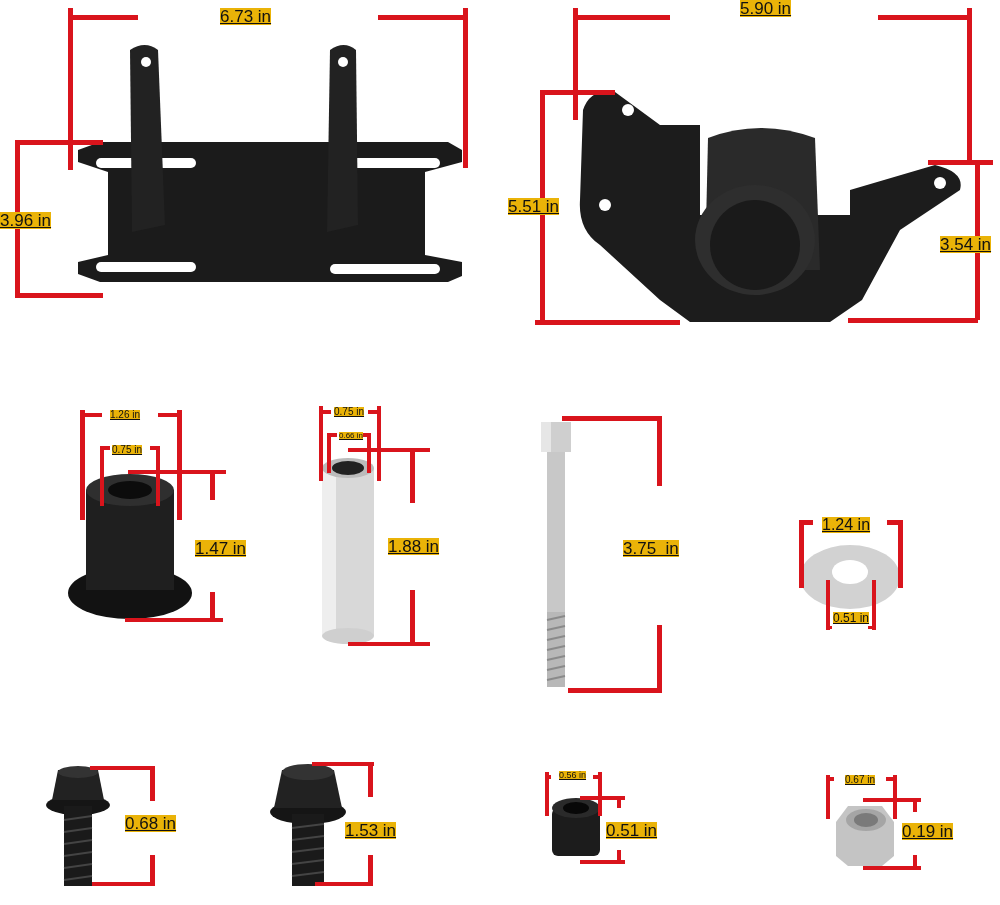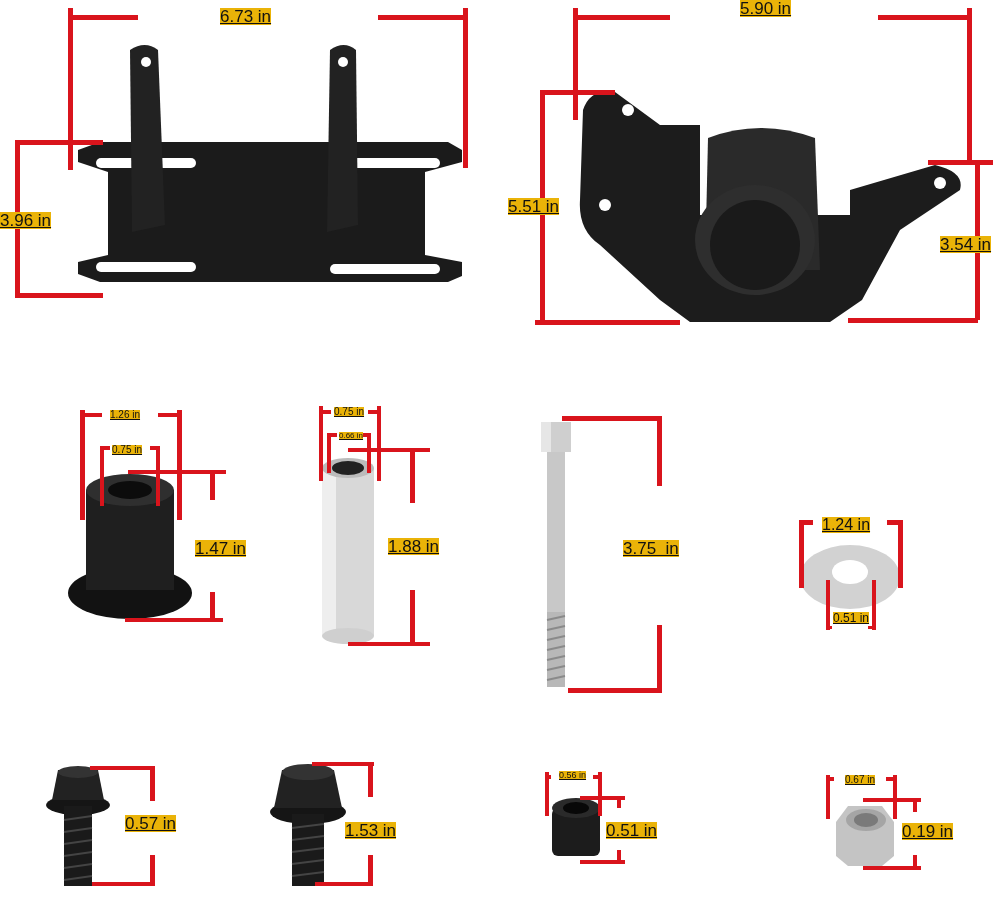--- a/index.html
+++ b/index.html
@@ -163,21 +163,21 @@
       <line x1="64" y1="844" x2="92" y2="840"></line>
         <line x1="64" y1="856" x2="92" y2="852"></line>
       <line x1="64" y1="868" x2="92" y2="864"></line>
         <line x1="64" y1="880" x2="92" y2="876"></line>
     </g>
   </svg>
   <div class="r" style="left:90px;top:766px;width:65px;height:4px"></div>
   <div class="r" style="left:150px;top:766px;width:5px;height:35px"></div>
   <div class="r" style="left:92px;top:882px;width:63px;height:4px"></div>
   <div class="r" style="left:150px;top:855px;width:5px;height:31px"></div>
-  <div class="lbl big" style="left:125px;top:815px">0.57 in</div>
+  <div class="lbl big" style="left:125px;top:815px">0.68 in</div>
 </div>
 
 <div>
   <svg style="left:0;top:0" width="400" height="900">
     <ellipse cx="308" cy="812" rx="38" ry="12" fill="#151515"></ellipse>
     <path d="M282 770 L334 770 L342 808 L274 808 Z" fill="#222"></path>
     <ellipse cx="308" cy="772" rx="26" ry="8" fill="#333"></ellipse>
     <rect x="292" y="814" width="32" height="72" fill="#1a1a1a"></rect>
     <g stroke="#444" stroke-width="2">
       <line x1="292" y1="828" x2="324" y2="824"></line>

